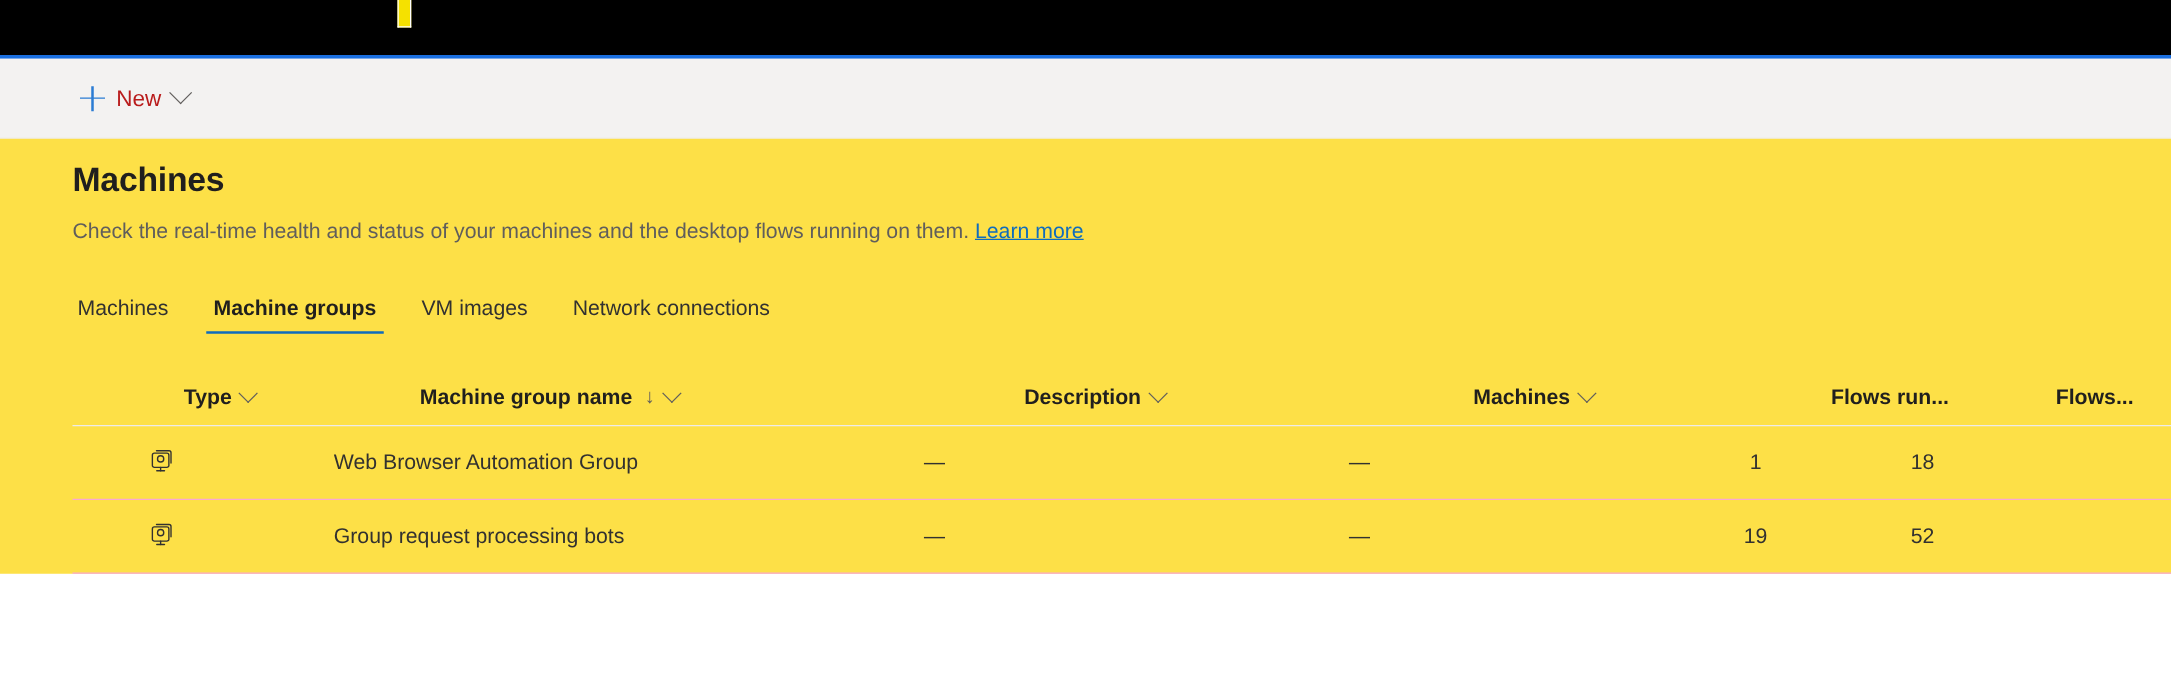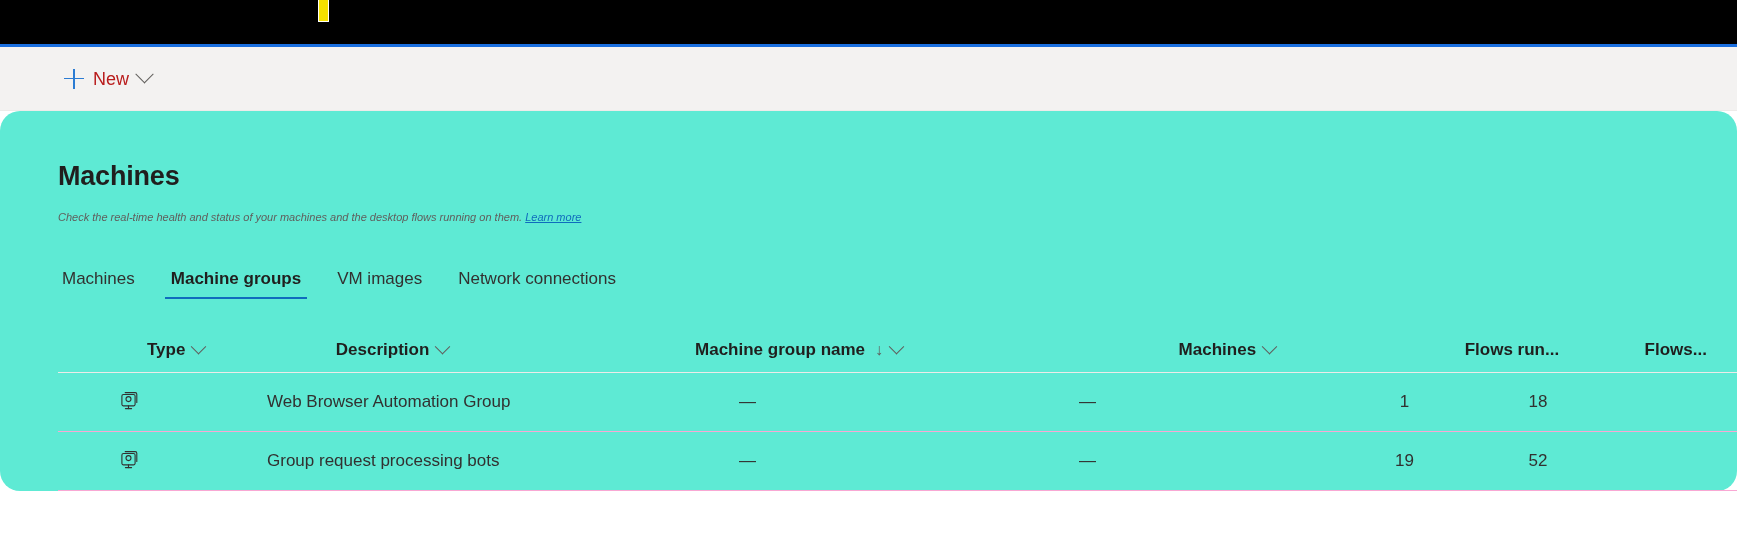--- a/index.html
+++ b/index.html
@@ -93,39 +93,37 @@
     width: 13px;
     height: 13px;
     border-right: 1.4px solid #605e5c;
     border-bottom: 1.4px solid #605e5c;
     transform: rotate(45deg) translate(-3px, -3px);
   }
 
   
   #page-body {
     padding-left: 58px;
-    padding-top: 48px;
-    background: #5eead4;
-    border-radius: 20px;
+    padding-top: 16px;
+    background: #fde047;
   }
 
   #page-title {
     font-size: 27px;
     font-weight: 600;
     color: #201f1e;
     letter-spacing: -0.2px;
     line-height: 34px;
   }
 
   #page-subtitle {
     margin-top: 12px;
-    font-size: 11px;
+    font-size: 17px;
     color: #605e5c;
     line-height: 24px;
-    font-style: italic;
   }
 
   #learn-more-link {
     color: #0f6cbd;
     text-decoration: underline;
     cursor: pointer;
   }
 
   
   #tabs {
@@ -271,27 +269,27 @@
     <div class="tab">Network connections</div>
   </div>
 
   <div id="grid">
 
     <div class="grid-header">
       <div class="col col-type">
         <span>Type</span>
         <span class="hdr-chev"></span>
       </div>
-      <div class="col col-description">
-        <span>Description</span>
-        <span class="hdr-chev"></span>
-      </div>
       <div class="col col-name">
         <span>Machine group name</span>
         <span class="sort-arrow">↓</span>
+        <span class="hdr-chev"></span>
+      </div>
+      <div class="col col-description">
+        <span>Description</span>
         <span class="hdr-chev"></span>
       </div>
       <div class="col col-machines">
         <span>Machines</span>
         <span class="hdr-chev"></span>
       </div>
       <div class="col col-flowsrun">
         <span>Flows run...</span>
       </div>
       <div class="col col-flows">

